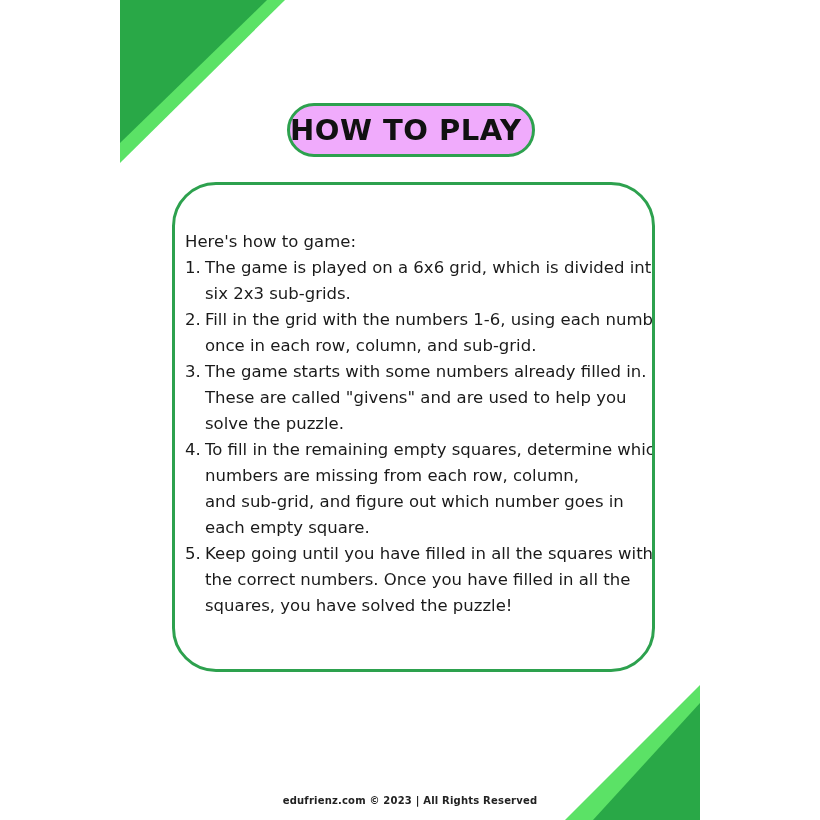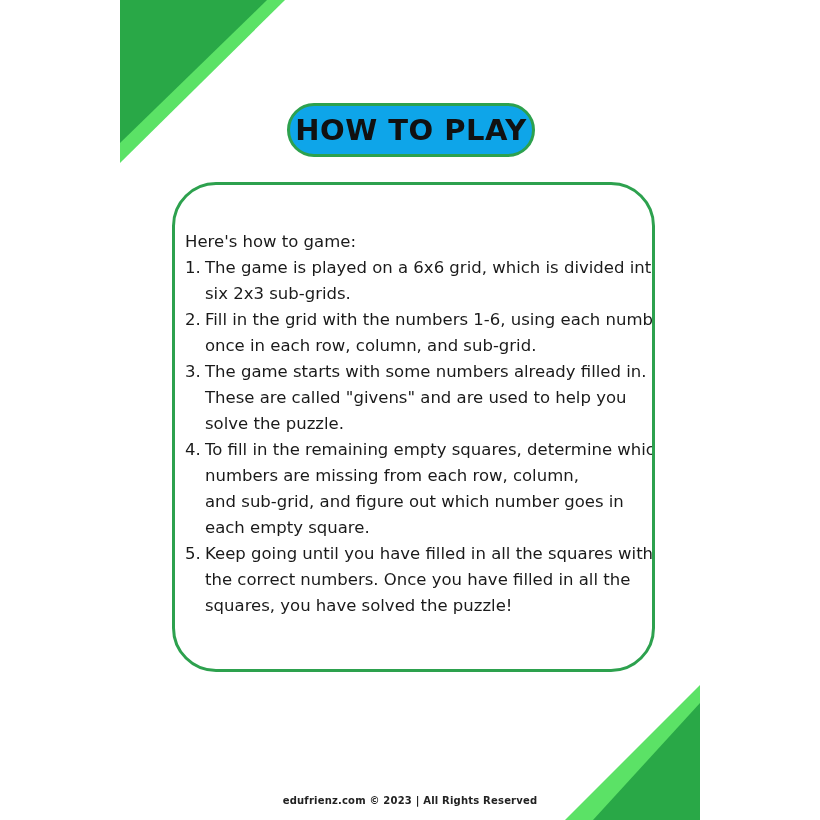--- a/index.html
+++ b/index.html
@@ -29,24 +29,23 @@
   }
   .title-pill {
     position: absolute;
     left: 287px;
     top: 103px;
     width: 248px;
     height: 54px;
     box-sizing: border-box;
     border: 3px solid #2da14e;
     border-radius: 29px;
-    background: #0ea5e9;
+    background: #f0abfc;
     display: flex;
     align-items: center;
-    justify-content: center;
   }
   .title-pill .title-text {
     font-size: 29px;
     font-weight: 700;
     letter-spacing: 0.5px;
     color: #111111;
     white-space: nowrap;
   }
   .instructions-box {
     position: absolute;

